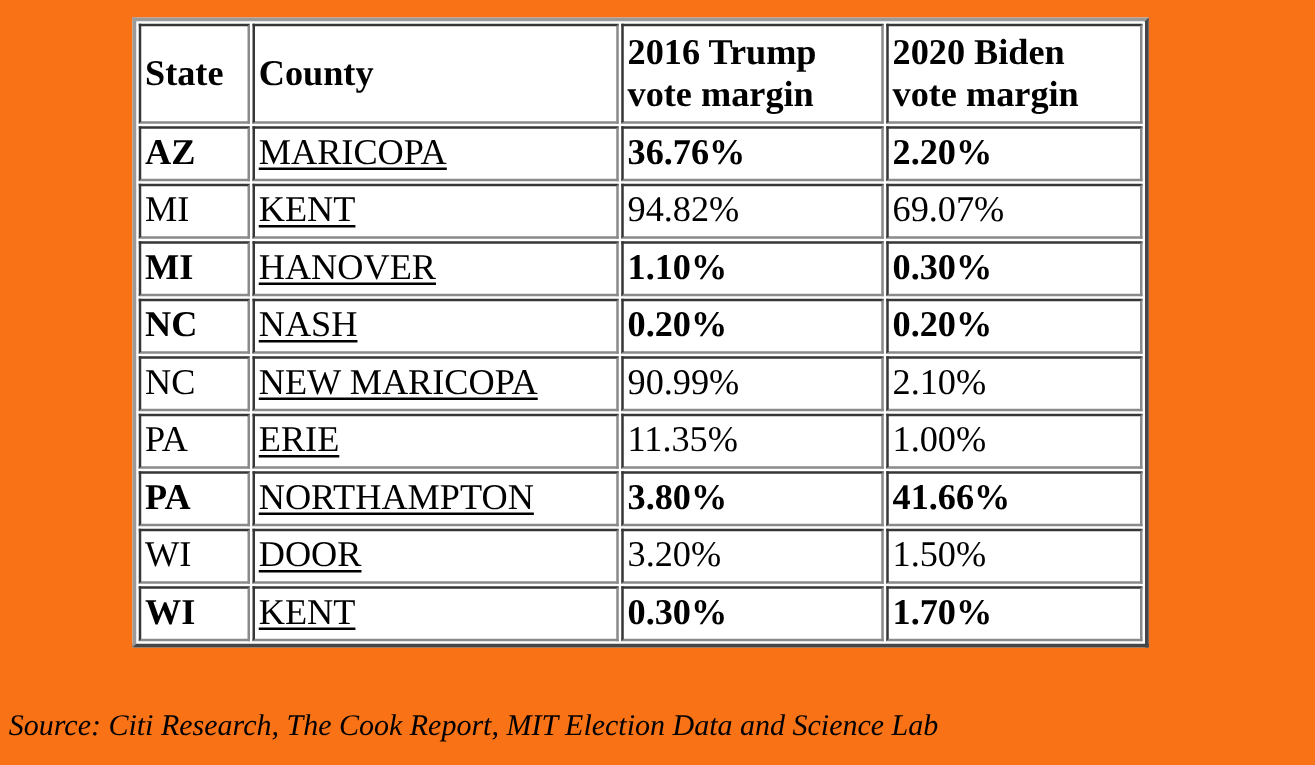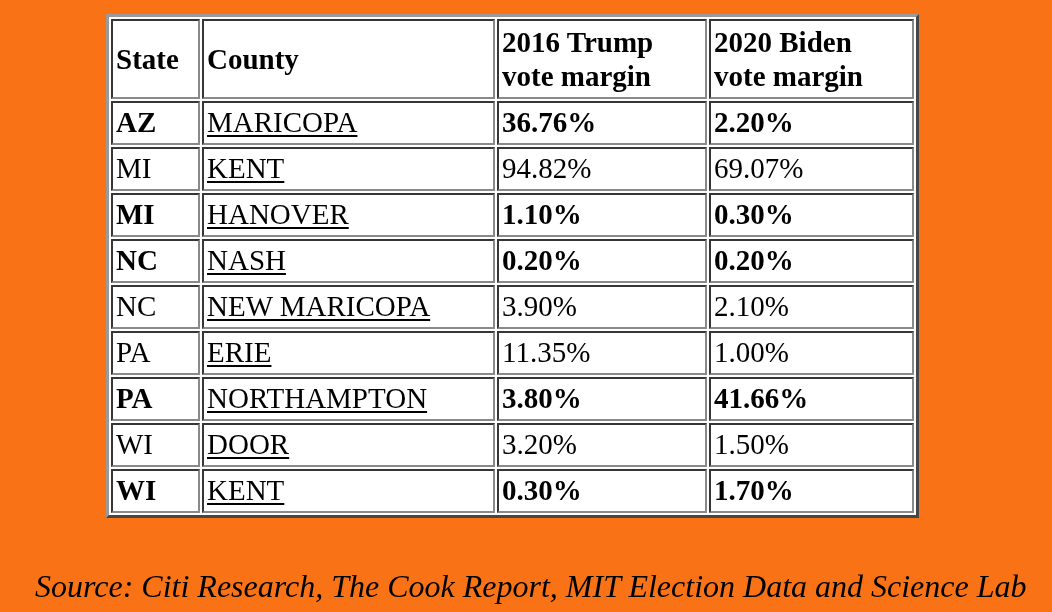--- a/index.html
+++ b/index.html
@@ -43,25 +43,24 @@
     text-underline-offset: 3px;
   }
 
   tr.bold td.state-cell,
   tr.bold td.margin-cell { font-weight: bold; }
 
   .source-note {
     position: absolute;
     left: 7px;
     top: 568px;
-    font-size: 32px;
+    font-size: 24px;
     font-style: italic;
     color: #000000;
     white-space: nowrap;
-    margin-left: 28px;
   }
 </style>
 </head>
 <body>
 
 <div class="page">
 
   <table class="vote-table">
     <colgroup>
       <col class="c-state">
@@ -112,21 +111,21 @@
     </td>
     <td class="margin-cell">0.20%</td>
     <td class="margin-cell">0.20%</td>
   </tr>
 
   <tr>
     <td class="state-cell">NC</td>
     <td class="county-cell">
       <a class="county-link" href="#">NEW MARICOPA</a>
     </td>
-    <td class="margin-cell">3.90%</td>
+    <td class="margin-cell">90.99%</td>
     <td class="margin-cell">2.10%</td>
   </tr>
 
   <tr>
     <td class="state-cell">PA</td>
     <td class="county-cell">
       <a class="county-link" href="#">ERIE</a>
     </td>
     <td class="margin-cell">11.35%</td>
     <td class="margin-cell">1.00%</td>

